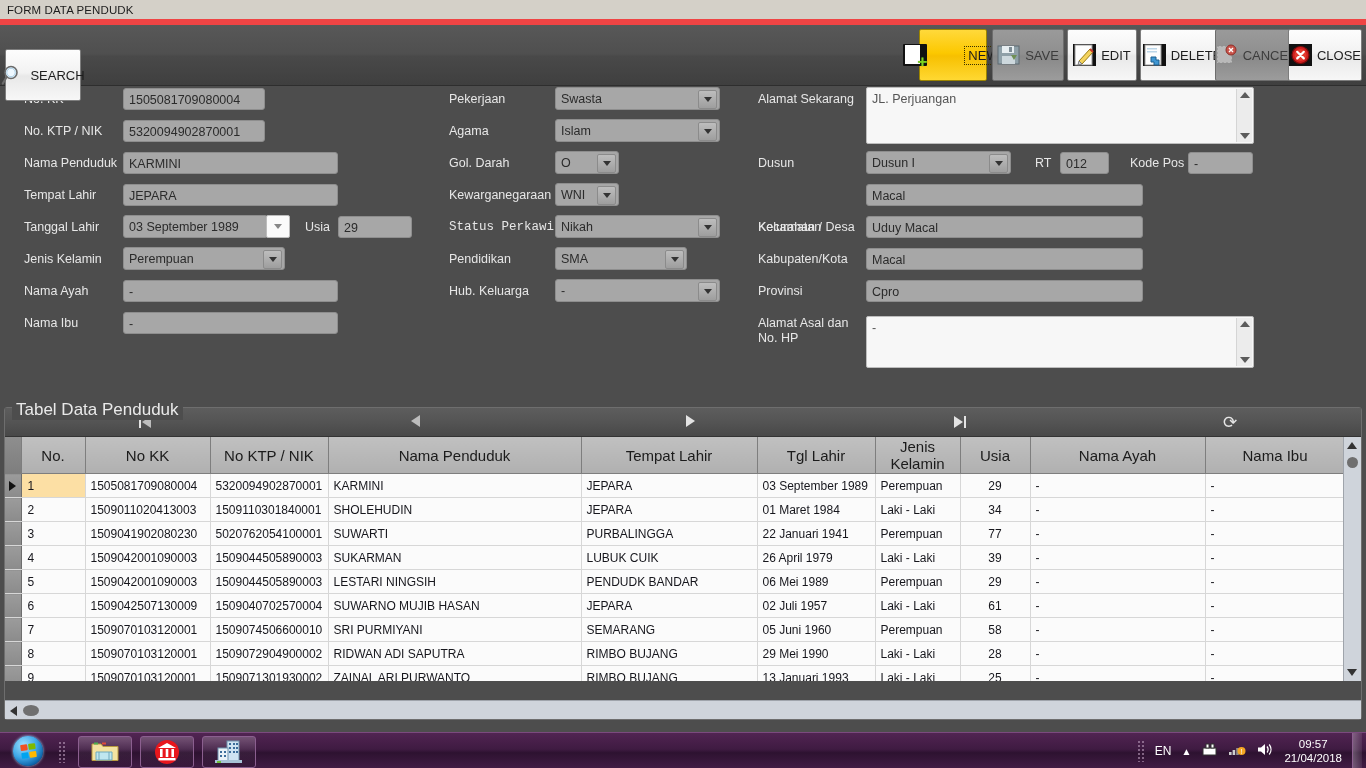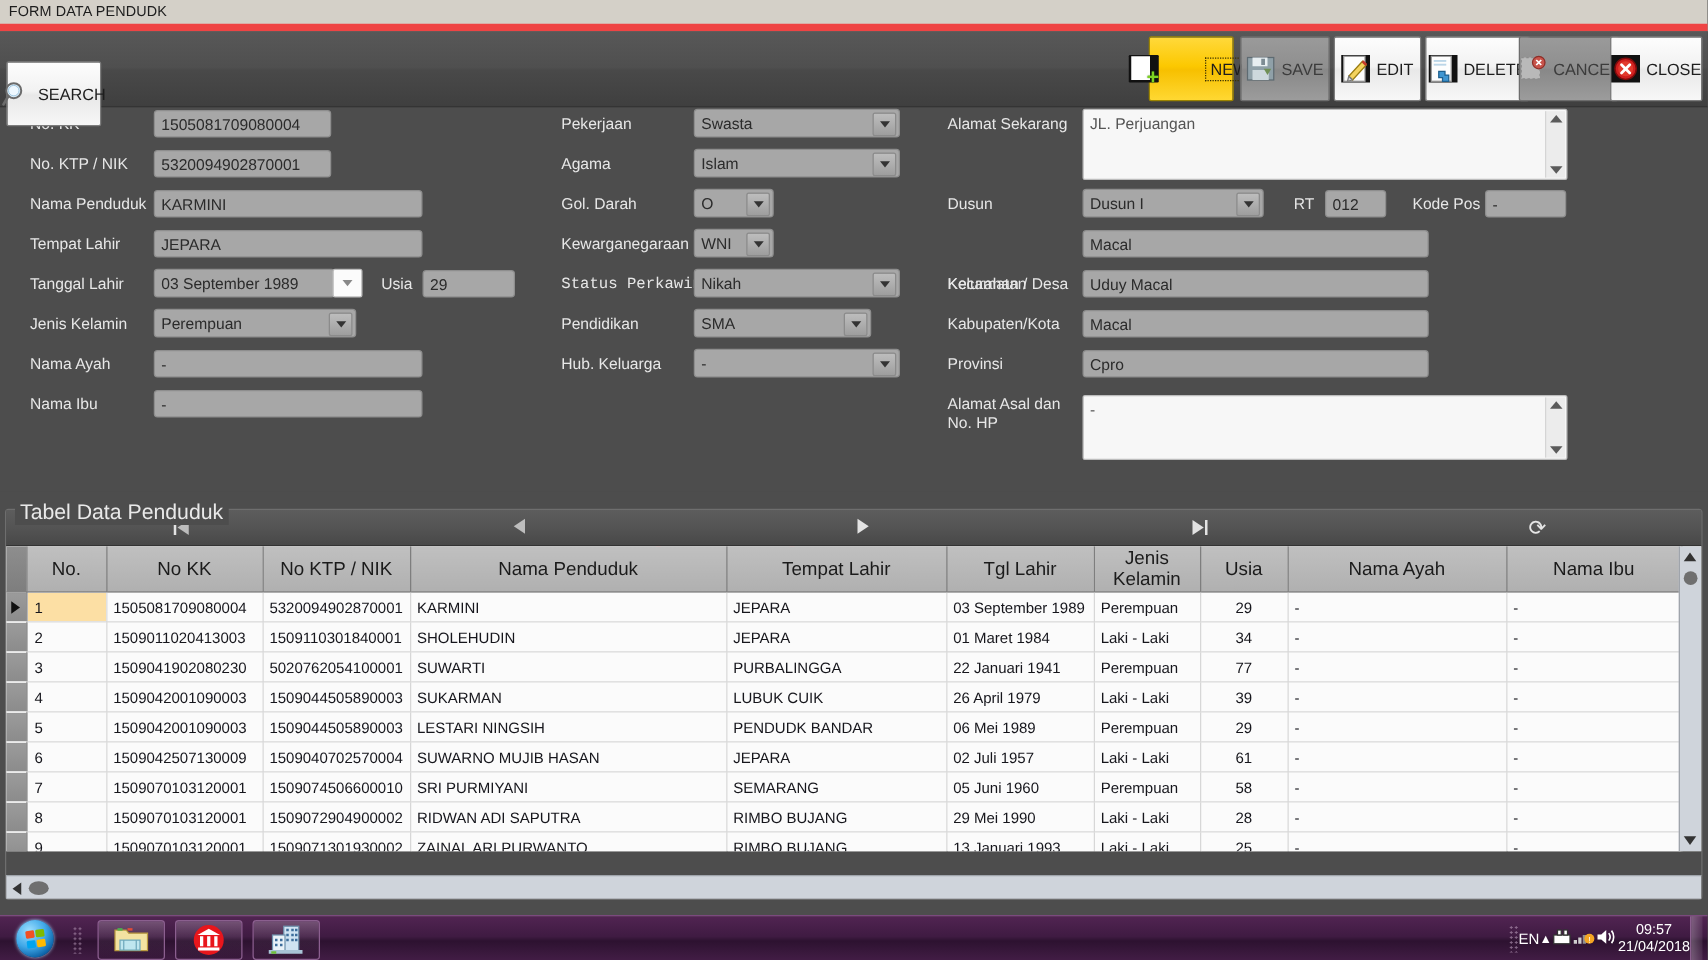--- a/index.html
+++ b/index.html
@@ -190,21 +190,21 @@
   .orbflag{width:15px;height:14px;display:grid;grid-template-columns:1fr 1fr;grid-template-rows:1fr 1fr;gap:1.5px;transform:rotate(-8deg);}
   .orbflag i{display:block;border-radius:1px;}
   .grip{position:absolute;left:58px;top:8px;width:8px;height:22px;
     background-image:radial-gradient(#b89ab9 35%,transparent 36%);background-size:4px 4px;opacity:.6;}
   .tbitem{
     position:absolute;top:3px;width:52px;height:30px;border:1px solid #8b5f8f;border-radius:3px;
     background:linear-gradient(180deg,rgba(255,255,255,.22),rgba(255,255,255,.05) 50%,rgba(0,0,0,.12));
     display:flex;align-items:center;justify-content:center;cursor:pointer;
   }
   #tb1{left:78px;} #tb2{left:140px;} #tb3{left:202px;}
-  #tray{position:absolute;right:0;top:0;height:36px;display:flex;align-items:center;gap:0;padding-right:4px;}
+  #tray{position:absolute;right:0;top:0;height:36px;display:flex;align-items:center;gap:10px;padding-right:4px;}
   #tray .trgrip{width:8px;height:22px;background-image:radial-gradient(#b89ab9 35%,transparent 36%);background-size:4px 4px;opacity:.6;}
   #tray .en{color:#fff;font-size:12px;}
   #tray .ic{color:#fff;font-size:14px;cursor:pointer;}
   #clock{color:#fff;font-size:11.5px;line-height:14px;text-align:center;cursor:pointer;}
   #showdesk{width:9px;height:36px;background:linear-gradient(90deg,rgba(255,255,255,.28),rgba(255,255,255,.08));border-left:1px solid #8b5f8f;}
 </style>
 </head>
 <body>
 
 <div id="app">
@@ -361,21 +361,21 @@
 
     <div class="lab" style="left:449px;top:134px;font-family:Liberation Mono, monospace;">Status Perkawinan</div>
     <div class="combo" style="left:555px;top:129px;width:165px;">
       <span>Nikah</span>
       <span class="arw">
           <i></i>
         </span>
     </div>
 
     <div class="lab" style="left:449px;top:166px;">Pendidikan</div>
-    <div class="combo" style="left:555px;top:161px;width:142px;">
+    <div class="combo" style="left:555px;top:161px;width:132px;">
       <span>SMA</span>
       <span class="arw">
           <i></i>
         </span>
     </div>
 
     <div class="lab" style="left:449px;top:198px;">Hub. Keluarga</div>
     <div class="combo" style="left:555px;top:193px;width:165px;">
       <span>-</span>
       <span class="arw">

